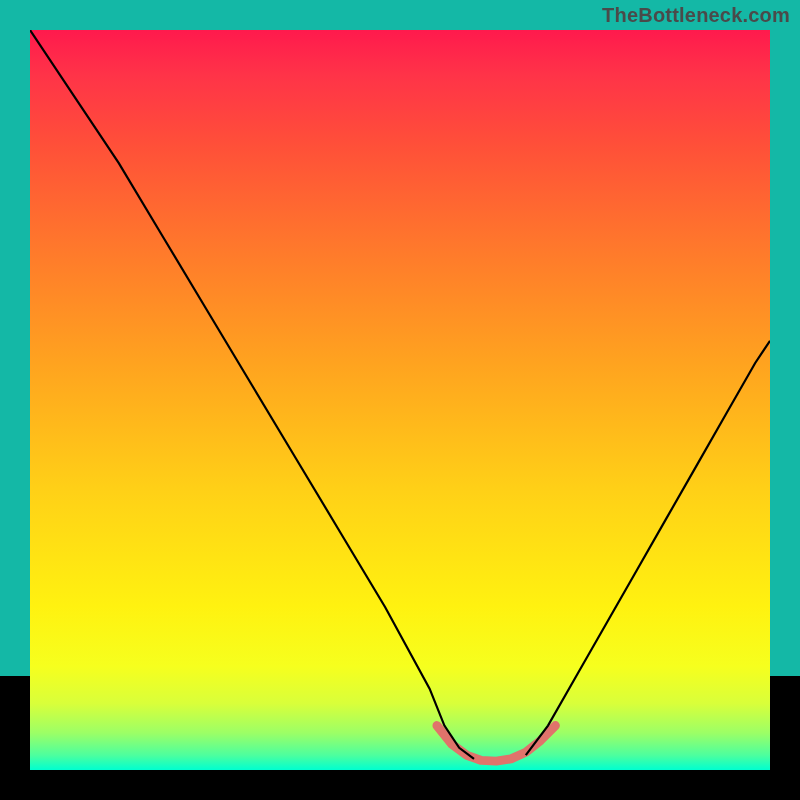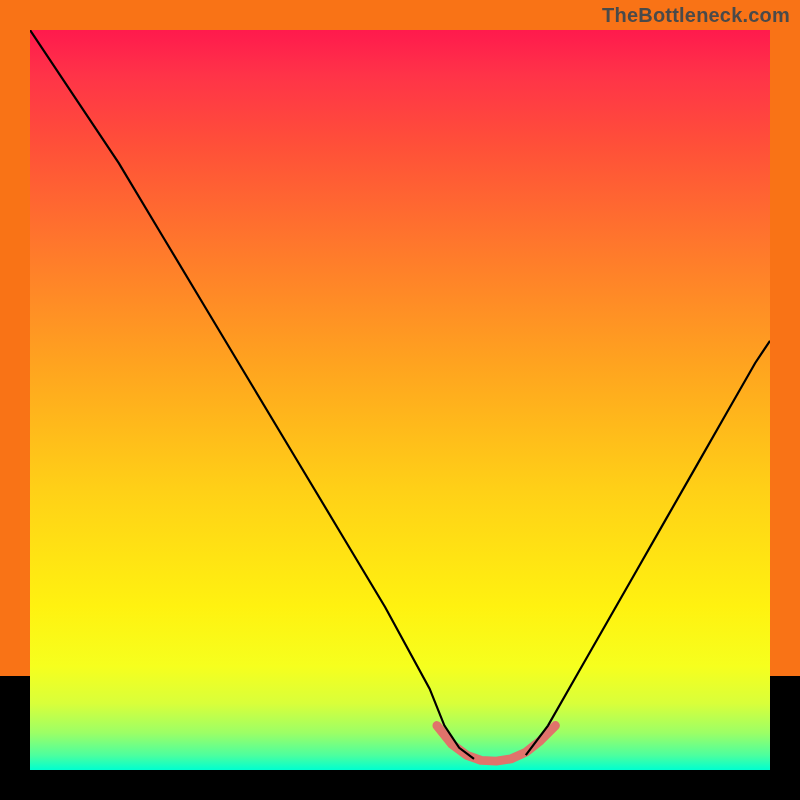--- a/index.html
+++ b/index.html
@@ -8,21 +8,21 @@
     width: 800px;
     height: 800px;
     overflow: hidden;
     background: #000;
     font-family: Arial, Helvetica, sans-serif;
   }
   .frame {
     position: relative;
     width: 800px;
     height: 676px;
-    background: #f97316;
+    background: #14b8a6;
   }
   .watermark {
     position: absolute;
     top: 4px;
     right: 10px;
     color: #4a4a4a;
     font-size: 20px;
     font-weight: bold;
     letter-spacing: 0.2px;
     z-index: 10;

